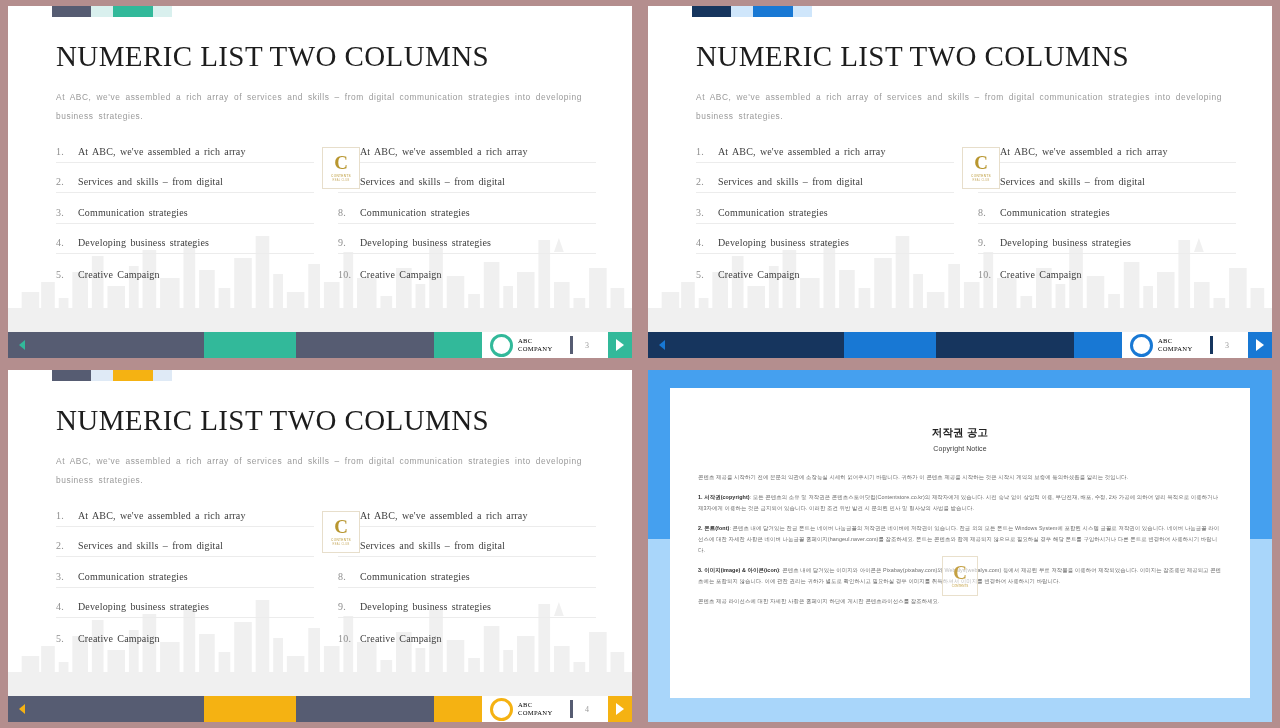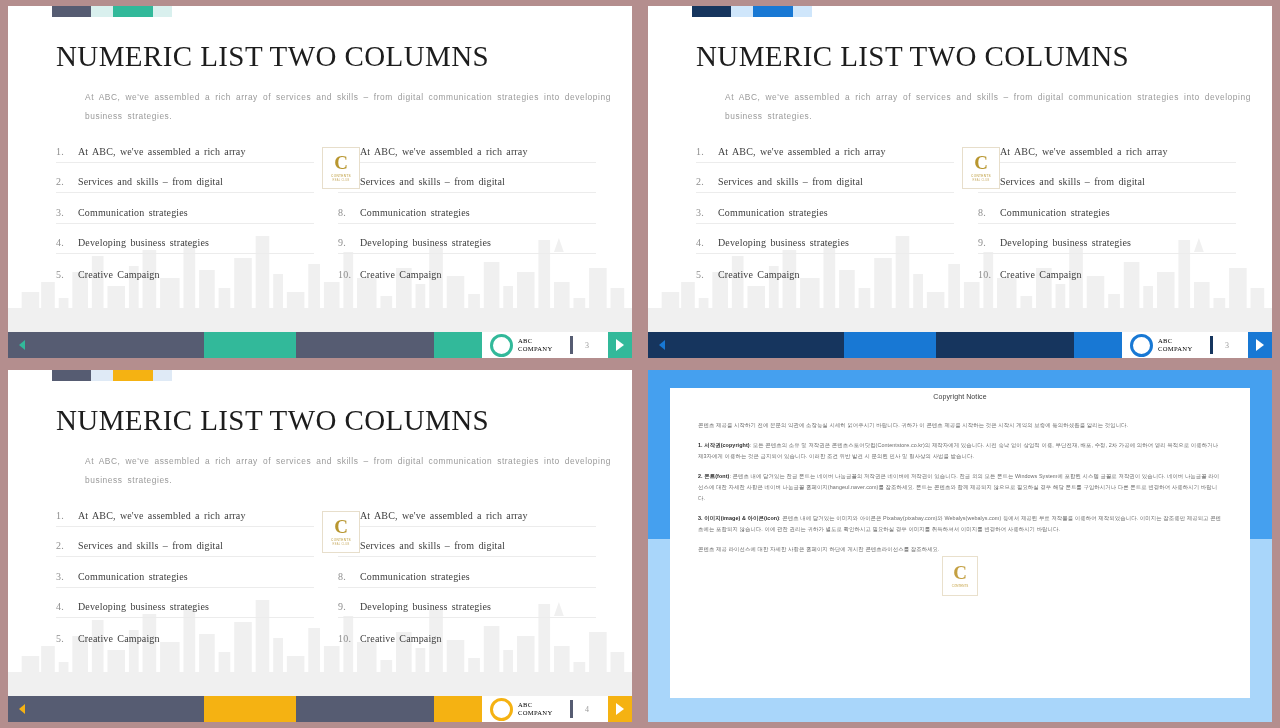--- a/index.html
+++ b/index.html
@@ -47,21 +47,20 @@
     font-family:"Liberation Serif", serif;
     font-size:29px;letter-spacing:.4px;
     color:#1d1d1d;white-space:nowrap;
     font-weight:400;
   }
   .subtitle{
     position:absolute;left:48px;top:82px;width:544px;
     font-size:8.4px;color:#9a9a9a;
     line-height:19px;letter-spacing:.55px;
     word-spacing:2.2px;
-    margin-left:29px;
   }
 
   
   .skyline{
     position:absolute;left:0;right:0;bottom:26px;height:120px;
     z-index:0;pointer-events:none;
   }
   .skyline svg{display:block;width:100%;height:100%;}
 
   
@@ -586,20 +585,21 @@
         <div class="fseg f-arrowR" style="background:#f5b212">
             <i class="tri-r"></i>
           </div>
       </div>
     </div>
   </div>
 
   <div class="slide-frame">
     <div class="slide s4">
       <div class="card">
+        <div class="ko-h">저작권 공고</div>
         <div class="en-h">Copyright Notice</div>
         <div class="body">
           <p><span>콘텐츠 제공을 시작하기 전에 본문의 약관에 소장능실 시세히 읽어주시기 바랍니다. 귀하가 이 콘텐츠 제공을 시작하는 것은 시작시 계약의 보증에 동의하셨음을 알리는 것입니다.</span></p>
           <p><b>1. 서작권(copyright)</b><span>: 모든 콘텐츠의 소유 및 저작권은 콘텐츠스토어닷컴(Contentstore.co.kr)의 제작자에게 있습니다. 시전 승낙 없이 상업적 이용, 무단전재, 배포, 수정, 2차 가공에 의하여 영리 목적으로 이용하거나 제3자에게 이용하는 것은 금지되어 있습니다. 이러한 조건 위반 발견 시 문의된 민사 및 형사상의 사법을 받습니다.</span></p>
           <p><b>2. 폰트(font)</b><span>: 콘텐츠 내에 담겨있는 한글 폰트는 네이버 나눔글꼴의 저작권은 네이버에 저작권이 있습니다. 한글 외의 모든 폰트는 Windows System에 포함된 시스템 글꼴로 저작권이 있습니다. 네이버 나눔글꼴 라이선스에 대한 자세한 사항은 네이버 나눔글꼴 홈페이지(hangeul.naver.com)를 참조하세요. 폰트는 콘텐츠와 함께 제공되지 않으므로 필요하실 경우 해당 폰트를 구입하시거나 다른 폰트로 변경하여 사용하시기 바랍니다.</span></p>
           <p><b>3. 이미지(image) &amp; 아이콘(icon)</b><span>: 콘텐츠 내에 담겨있는 이미지와 아이콘은 Pixabay(pixabay.com)와 Webalys(webalys.com) 등에서 제공된 무료 저작물을 이용하여 제작되었습니다. 이미지는 참조용만 제공되고 콘텐츠에는 포함되지 않습니다. 이에 관한 권리는 귀하가 별도로 확인하시고 필요하실 경우 이미지를 취득하셔서 이미지를 변경하여 사용하시기 바랍니다.</span></p>
           <p><span>콘텐츠 제공 라이선스에 대한 자세한 사항은 홈페이지 하단에 게시한 콘텐츠라이선스를 참조하세요.</span></p>
         </div>
         <div class="stamp4">
           <span class="c">C</span>

